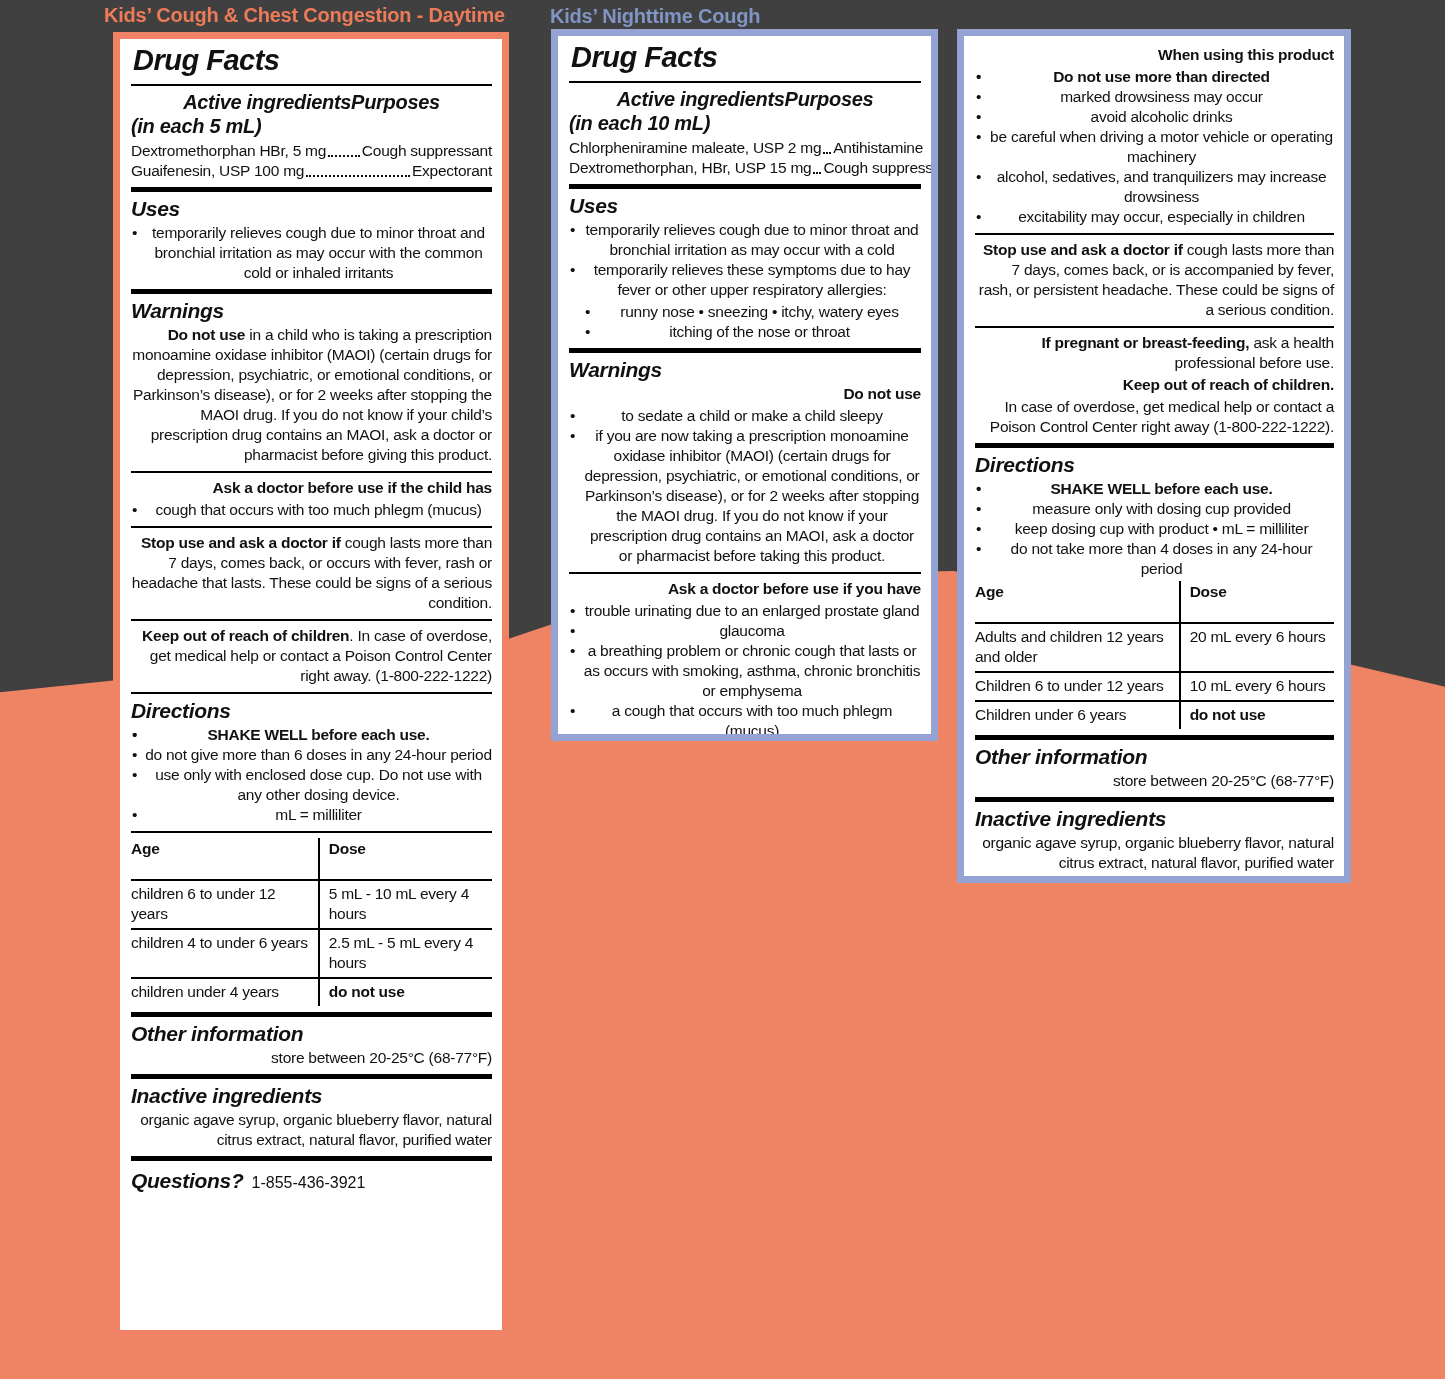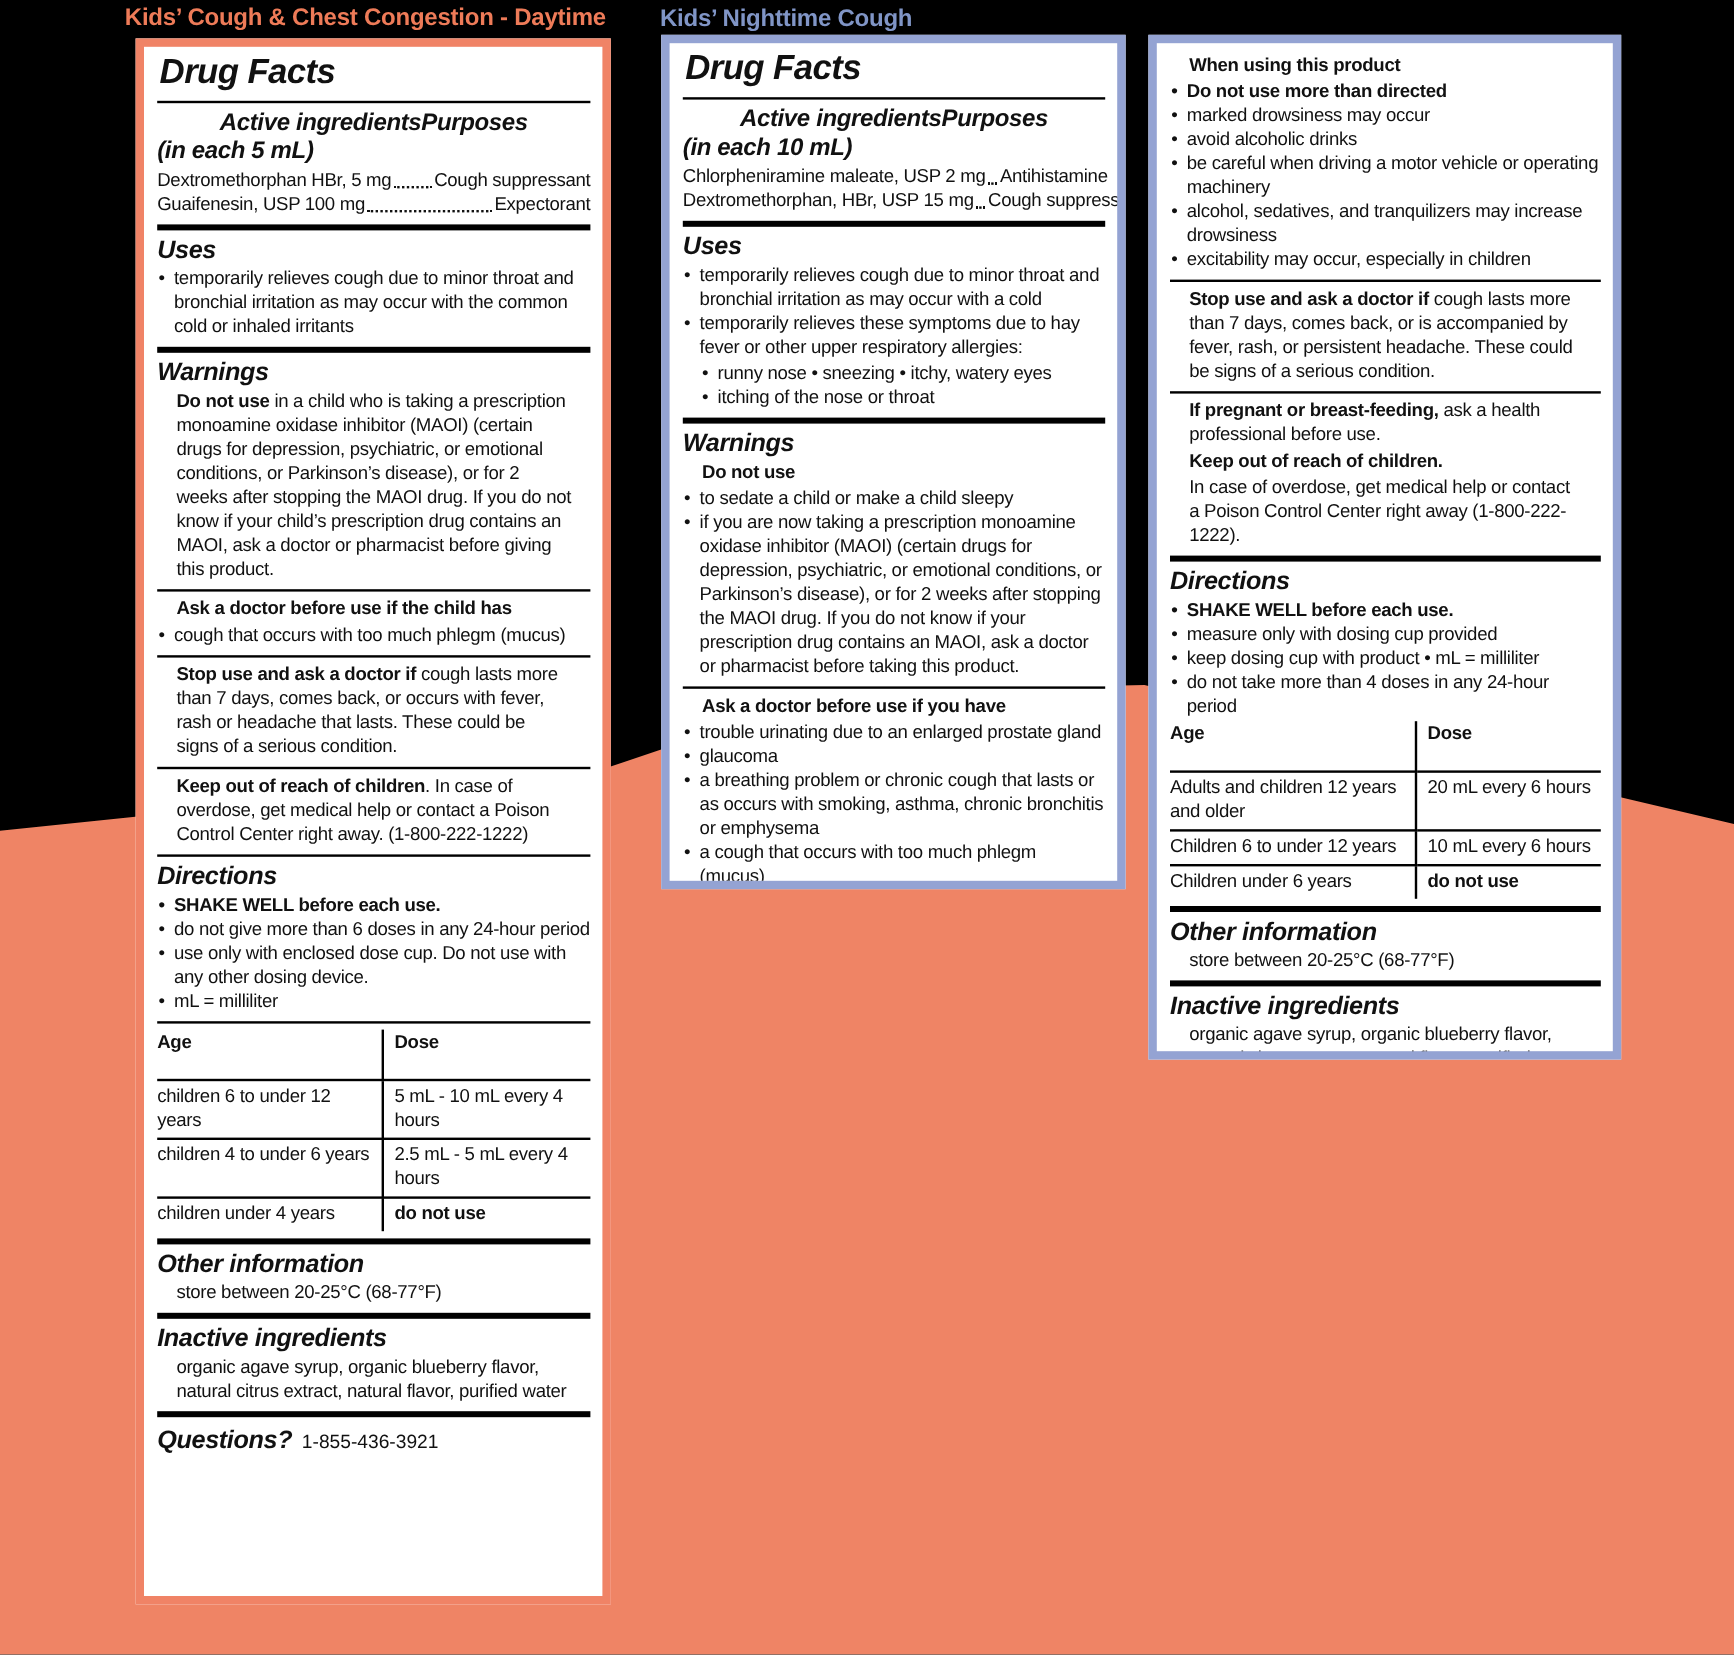--- a/index.html
+++ b/index.html
@@ -1,17 +1,17 @@
 <!DOCTYPE html>
 <html><head>
 <meta charset="utf-8">
 <style>
   html,body{margin:0;padding:0;background:#fff;}
   #canvas{
-    position:relative;width:1445px;height:1379px;background:#000000;overflow:hidden;
+    position:relative;width:1445px;height:1379px;background:#404040;overflow:hidden;
     font-family:"Liberation Sans","DejaVu Sans",sans-serif;color:#111;
   }
   .bg-hill{
     position:absolute;left:0;top:0;width:100%;height:100%;
     background:#EF8465;
     clip-path:polygon(0% 50.2%,35% 46.4%,48% 41.8%,66% 41.4%,100% 49.8%,100% 100%,0% 100%);
   }
   .panel-heading{position:absolute;font-size:20px;font-weight:bold;letter-spacing:-0.2px;white-space:nowrap;}
   .heading-daytime{left:104px;top:4px;color:#EE7B58;}
   .heading-night{left:550px;top:5px;color:#8095C6;}
@@ -24,30 +24,30 @@
   .panel-night2{left:957px;top:29px;width:394px;height:854px;}
   .panel-inner{padding:3px 10px 6px 11px;}
 
   .df-title{font-size:29px;font-weight:bold;font-style:italic;letter-spacing:-0.5px;
             border-bottom:2px solid #000;padding:2px 0 7px 2px;margin-bottom:2px;}
   .sec-h{font-size:21px;font-weight:bold;font-style:italic;letter-spacing:-0.3px;margin:3px 0 2px;}
   .ai-head{display:flex;justify-content:center;font-size:20px;font-weight:bold;font-style:italic;margin-top:5px;letter-spacing:-0.3px;}
   .ai-sub{font-size:20px;font-weight:bold;font-style:italic;margin:1px 0 3px;letter-spacing:-0.3px;}
 
   .body, .bul li, .ing-row, .dose{font-size:15.5px;line-height:20px;letter-spacing:-0.25px;}
-  .body{margin:0 16px 2px;}
+  .body{margin:0 0 2px;text-align:right;}
   .b{font-weight:bold;}
 
   .ing-row{display:flex;align-items:flex-end;}
   .ing-name{white-space:nowrap;}
   .ing-leader{flex:1 1 auto;min-width:8px;border-bottom:2px dotted #111;margin:0 2px 4px;}
   .ing-purpose{white-space:nowrap;}
 
   ul.bul{list-style:none;margin:0 0 2px;padding:0;}
-  ul.bul li{position:relative;padding-left:14px;}
+  ul.bul li{position:relative;padding-left:14px;text-align:center;}
   ul.bul li::before{content:"•";position:absolute;left:1px;}
   ul.bul.sub{margin-left:15px;}
 
   .hr-thick{height:5px;background:#000;margin:6px 0 5px;}
   .hr-thin{height:2px;background:#000;margin:6px 0 5px;}
 
   table.dose{width:100%;border-collapse:collapse;margin-top:1px;}
   table.dose th{text-align:left;font-weight:bold;padding:1px 4px 20px 0;border-bottom:2px solid #000;}
   table.dose td{vertical-align:top;padding:3px 4px 4px 0;border-bottom:2px solid #000;}
   table.dose tr:last-child td{border-bottom:none;}

